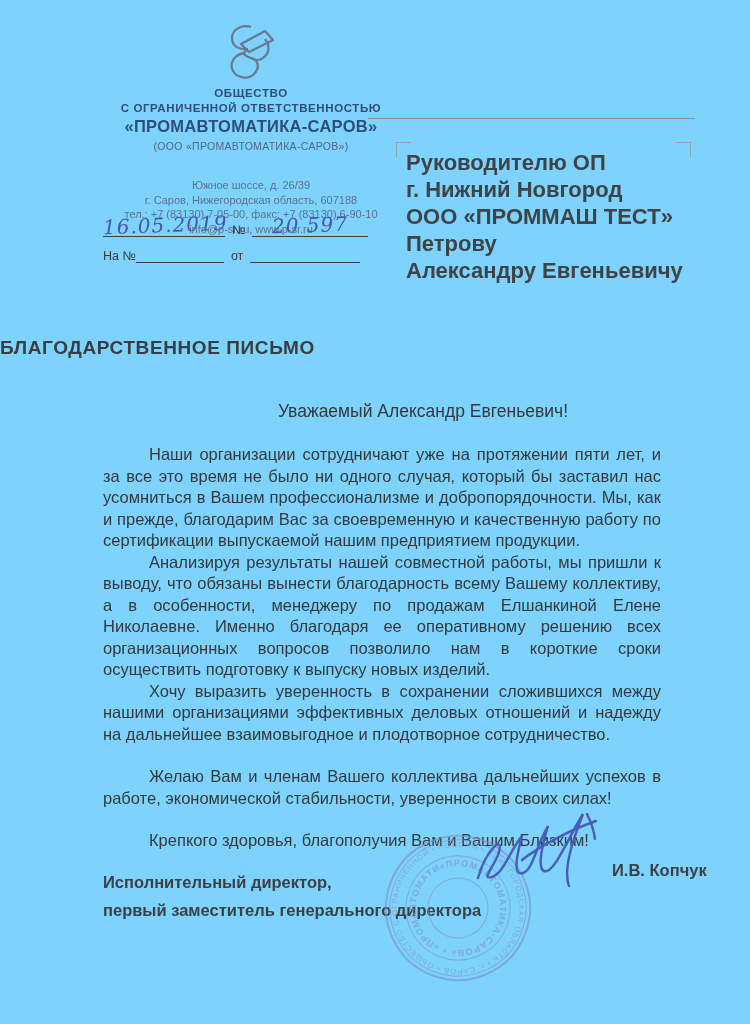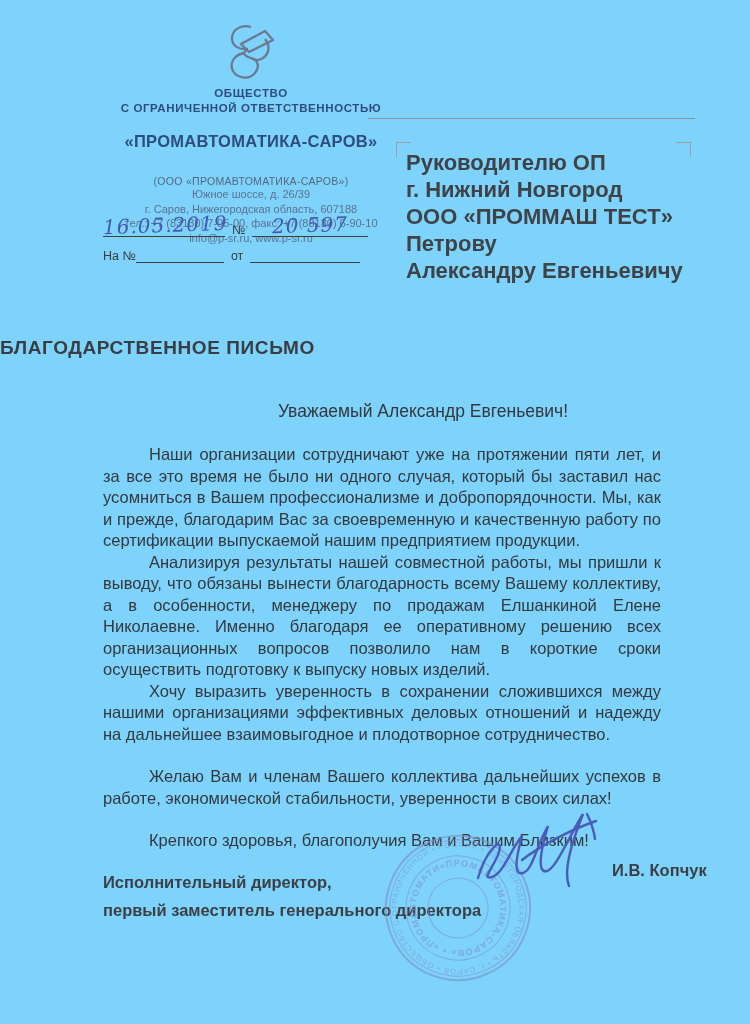--- a/index.html
+++ b/index.html
@@ -5,23 +5,23 @@
   html,body { margin:0; padding:0; background:#e8e8e8; }
   .page {
     position:relative; width:750px; height:1024px; margin:0 auto;
     background:#7dd3fc; overflow:hidden;
     font-family:"Liberation Sans", sans-serif; color:#35383c;
   }
   
   .letterhead { position:absolute; left:95px; top:22px; width:312px; text-align:center; }
   .logo { display:block; margin:0 auto 4px auto; }
   .org-line { font-size:11.5px; font-weight:bold; color:#2e4d7d; letter-spacing:0.6px; line-height:15px; }
-  .org-name { font-size:16.5px; font-weight:bold; color:#2e4d7d; letter-spacing:0.3px; margin-top:16px; }
-  .org-short { font-size:10.5px; color:#55677f; letter-spacing:0.3px; margin-top:24px; }
-  .addr { font-size:11px; color:#5e7090; line-height:14.5px; margin-top:0; }
+  .org-name { font-size:16.5px; font-weight:bold; color:#2e4d7d; letter-spacing:0.3px; margin-top:1px; }
+  .org-short { font-size:10.5px; color:#55677f; letter-spacing:0.3px; margin-top:4px; }
+  .addr { font-size:11px; color:#5e7090; line-height:14.5px; margin-top:26px; }
   .rule-right { position:absolute; left:368px; top:118px; width:327px; border-top:1.5px solid #8c9097; }
   
   .recipient { position:absolute; left:406px; top:149px; width:280px;
     font-size:22px; font-weight:bold; color:#3f4348; line-height:27px; }
   .bracket { position:absolute; width:14px; height:14px; }
   .bracket.tl { left:396px; top:142px; border-left:1.5px solid #9aa0a6; border-top:1.5px solid #9aa0a6; }
   .bracket.tr { left:676px; top:142px; border-right:1.5px solid #9aa0a6; border-top:1.5px solid #9aa0a6; }
   
   .ref { position:absolute; left:103px; top:214px; width:265px; font-size:12.5px; color:#3b3b3b; }
   .ref-row { display:flex; align-items:flex-end; }

